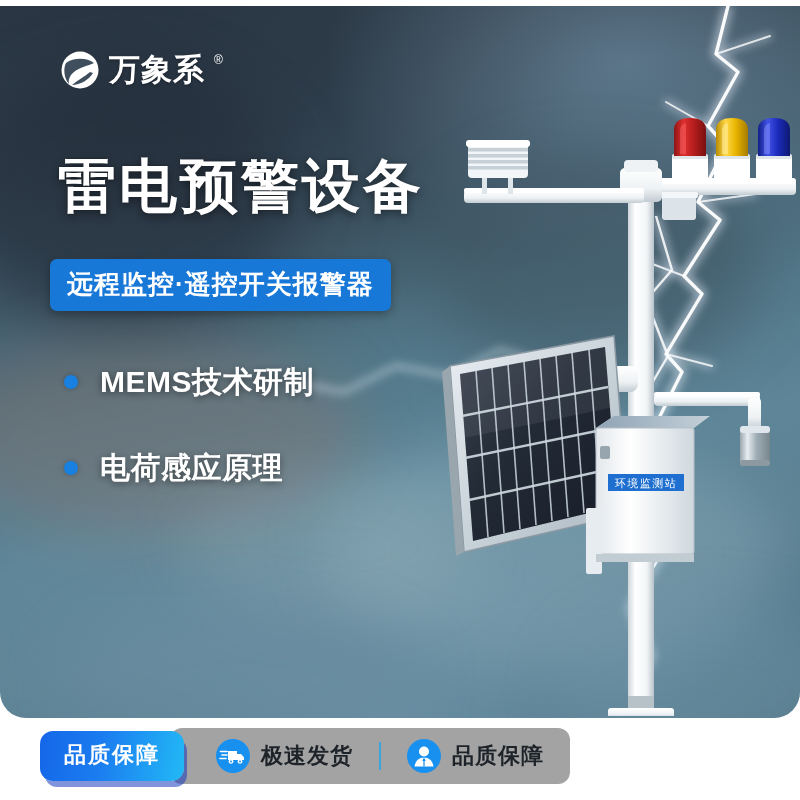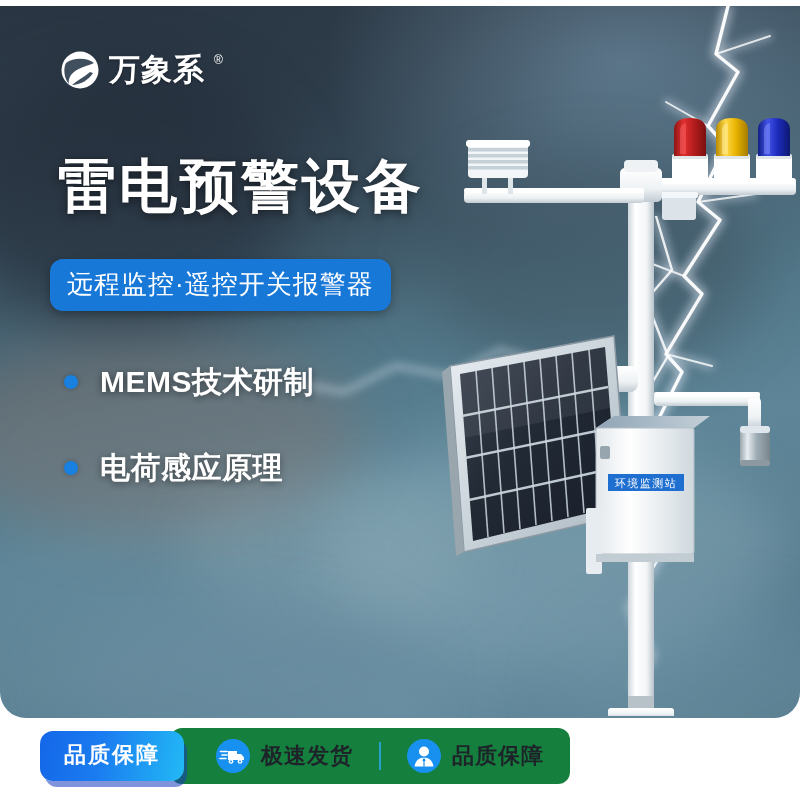--- a/index.html
+++ b/index.html
@@ -48,22 +48,22 @@
   
   .title{
     position:absolute; left:58px; top:148px;
     font-size:58px; font-weight:bold; color:#fff; letter-spacing:3px;
     line-height:1.12;
     text-shadow:0 3px 10px rgba(0,0,0,.45), 0 0 2px rgba(0,0,0,.3);
   }
   .subtitle{
     position:absolute; left:50px; top:253px;
     background:#1878d8; color:#fff;
-    font-size:26px; font-weight:normal; letter-spacing:1px;
-    padding:8px 17px 9px; border-radius:13px;
+    font-size:26px; font-weight:bold; letter-spacing:1px;
+    padding:8px 17px 9px; border-radius:7px;
     box-shadow:0 3px 10px rgba(0,0,0,.30);
   }
 
   
   .features{ position:absolute; left:64px; top:346px; }
   .feature{ display:flex; align-items:center; height:60px; }
   .feature + .feature{ margin-top:26px; }
   .dot{
     width:14px; height:14px; border-radius:50%; background:#1880e0;
     flex:0 0 auto; margin-right:22px;
@@ -85,21 +85,21 @@
   .quality-badge{
     position:relative;
     background:linear-gradient(100deg,#1467e8 0%,#1b7cf0 42%,#22b9f5 100%);
     color:#fff; font-size:22px; font-weight:bold; letter-spacing:2px;
     padding:9px 24px 11px; border-radius:13px;
     box-shadow:4px 7px 0 -1px rgba(25,60,190,.55);
     z-index:2;
   }
   .service-pill{
     margin-left:-14px;
-    background:#15803d; border-radius:12px;
+    background:#a3a3a3; border-radius:12px;
     height:56px; display:flex; align-items:center;
     padding:0 26px 0 46px; gap:14px;
   }
   .service-item{ display:flex; align-items:center; gap:11px; }
   .svc-icon{ width:34px; height:34px; flex:0 0 auto; }
   .svc-label{ font-size:22px; font-weight:bold; color:#1d2329; letter-spacing:1px; }
   .divider{ width:2px; height:28px; background:#2aa6e8; margin:0 12px; opacity:.85; }
 </style>
 </head>
 <body>

